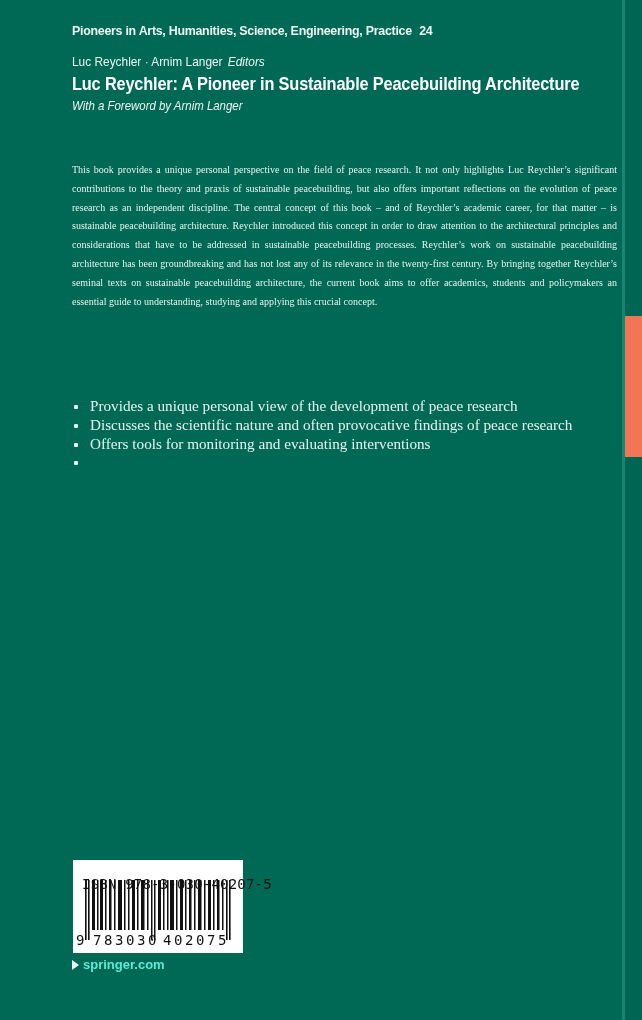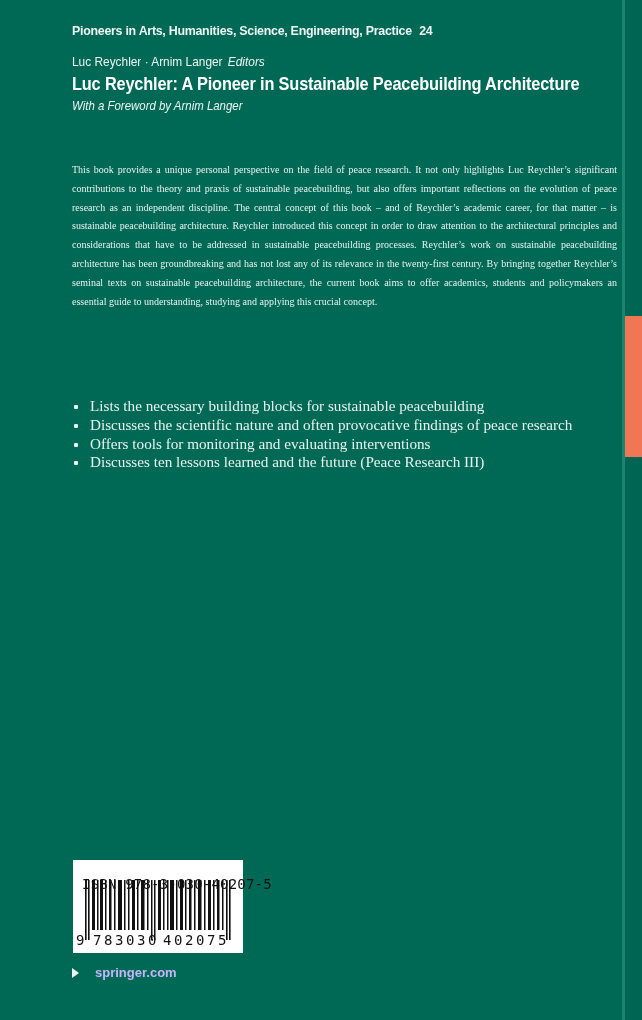--- a/index.html
+++ b/index.html
@@ -78,21 +78,21 @@
       position: absolute; left: 12px; top: 20px; width: 146px; height: 60px;
     }
     .bar-digits {
       position: absolute; left: 0; top: 72px; width: 170px; height: 18px;
       font-family: "DejaVu Sans Mono", monospace; font-size: 14px; color: #111;
     }
     .bar-digits span { position: absolute; top: 0; }
     .springer {
       position: absolute; left: 72px; top: 957px;
       font-family: "Liberation Sans", sans-serif; font-weight: bold; font-size: 13px;
-      color: #c4b5fd; display: flex; align-items: center; gap: 16px; margin-top: 8px;
+      color: #5eead4; display: flex; align-items: center; gap: 4px;
     }
     .springer .arrow {
       width: 0; height: 0; border-top: 5px solid transparent; border-bottom: 5px solid transparent;
       border-left: 7px solid #eef6f3;
     }
   </style>
 </head>
 <body>
 
 <div class="cover">
@@ -107,24 +107,24 @@
     <div class="editors">
       <span>Luc Reychler · Arnim Langer</span><span class="role">Editors</span>
     </div>
     <div class="title">Luc Reychler: A Pioneer in Sustainable Peacebuilding Architecture</div>
     <div class="foreword">With a Foreword by Arnim Langer</div>
   </div>
 
   <p class="blurb">This book provides a unique personal perspective on the field of peace research. It not only highlights Luc Reychler’s significant contributions to the theory and praxis of sustainable peacebuilding, but also offers important reflections on the evolution of peace research as an independent discipline. The central concept of this book – and of Reychler’s academic career, for that matter – is sustainable peacebuilding architecture. Reychler introduced this concept in order to draw attention to the architectural principles and considerations that have to be addressed in sustainable peacebuilding processes. Reychler’s work on sustainable peacebuilding architecture has been groundbreaking and has not lost any of its relevance in the twenty-first century. By bringing together Reychler’s seminal texts on sustainable peacebuilding architecture, the current book aims to offer academics, students and policymakers an essential guide to understand­ing, studying and applying this crucial concept.</p>
 
   <ul class="bullets">
-    <li><span class="dot"></span><span>Lists the necessary building blocks for sustainable peacebuilding</span></li>
+    <li><span class="dot"></span><span>Provides a unique personal view of the development of peace research</span></li>
     <li><span class="dot"></span><span>Discusses the scientific nature and often provocative findings of peace research</span></li>
     <li><span class="dot"></span><span>Offers tools for monitoring and evaluating interventions</span></li>
-    <li><span class="dot"></span><span>Discusses ten lessons learned and the future (Peace Research III)</span></li>
+    <li><span class="dot"></span></li>
   </ul>
 
   <div class="barcode-box">
     <div class="isbn">ISBN 978-3-030-40207-5</div>
     <svg class="bars" viewBox="0 0 146 60" preserveAspectRatio="none">
       <g fill="#111">
         <rect x="0" y="0" width="1.6" height="60"></rect>
         <rect x="3" y="0" width="1.6" height="60"></rect>
         <rect x="7" y="0" width="3" height="50"></rect>
         <rect x="12" y="0" width="1.5" height="50"></rect>

